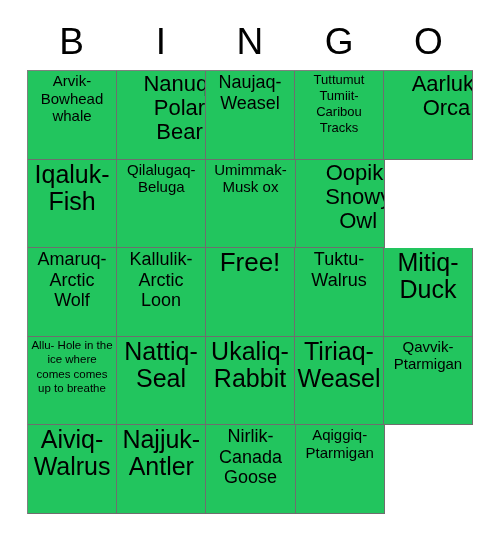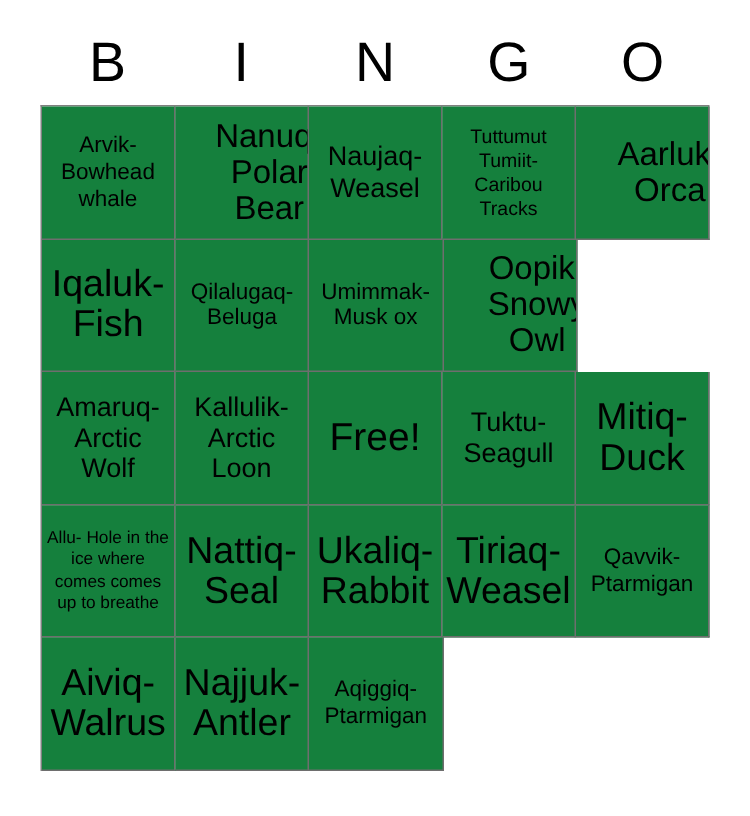--- a/index.html
+++ b/index.html
@@ -48,25 +48,25 @@
     display: flex;
     width: 100%;
   }
   .cell {
     width: 89.2px;
     height: 88.6px;
     box-sizing: border-box;
     border-right: 1.5px solid #6e6e6e;
     border-bottom: 1.5px solid #6e6e6e;
     display: flex;
-    align-items: center;
+    align-items: flex-start;
     justify-content: center;
     text-align: center;
     padding: 1px 2px;
-    background: #15803d;
+    background: #22c55e;
     overflow: hidden;
   }
   .cell-text {
     display: block;
     width: 100%;
     word-wrap: break-word;
     overflow-wrap: break-word;
     hyphens: none;
     color: #000000;
   }
@@ -131,21 +131,21 @@
       <div class="cell">
           <span class="cell-text fs-m">Amaruq- Arctic Wolf</span>
         </div>
       <div class="cell">
           <span class="cell-text fs-m">Kallulik- Arctic Loon</span>
         </div>
       <div class="cell">
           <span class="cell-text fs-xxl">Free!</span>
         </div>
       <div class="cell">
-          <span class="cell-text fs-m">Tuktu- Seagull</span>
+          <span class="cell-text fs-m">Tuktu- Walrus</span>
         </div>
       <div class="cell">
           <span class="cell-text fs-xl">Mitiq- Duck</span>
         </div>
     </div>
 
     <div class="grid-row">
       <div class="cell">
           <span class="cell-text fs-xxs">Allu- Hole in the ice where comes comes up to breathe</span>
         </div>
@@ -164,18 +164,21 @@
     </div>
 
     <div class="grid-row">
       <div class="cell">
           <span class="cell-text fs-xl">Aiviq- Walrus</span>
         </div>
       <div class="cell">
           <span class="cell-text fs-xl">Najjuk- Antler</span>
         </div>
       <div class="cell">
+          <span class="cell-text fs-m">Nirlik- Canada Goose</span>
+        </div>
+      <div class="cell">
           <span class="cell-text fs-s">Aqiggiq- Ptarmigan</span>
         </div>
     </div>
 
   </div>
 </div>
 
 </body></html>

